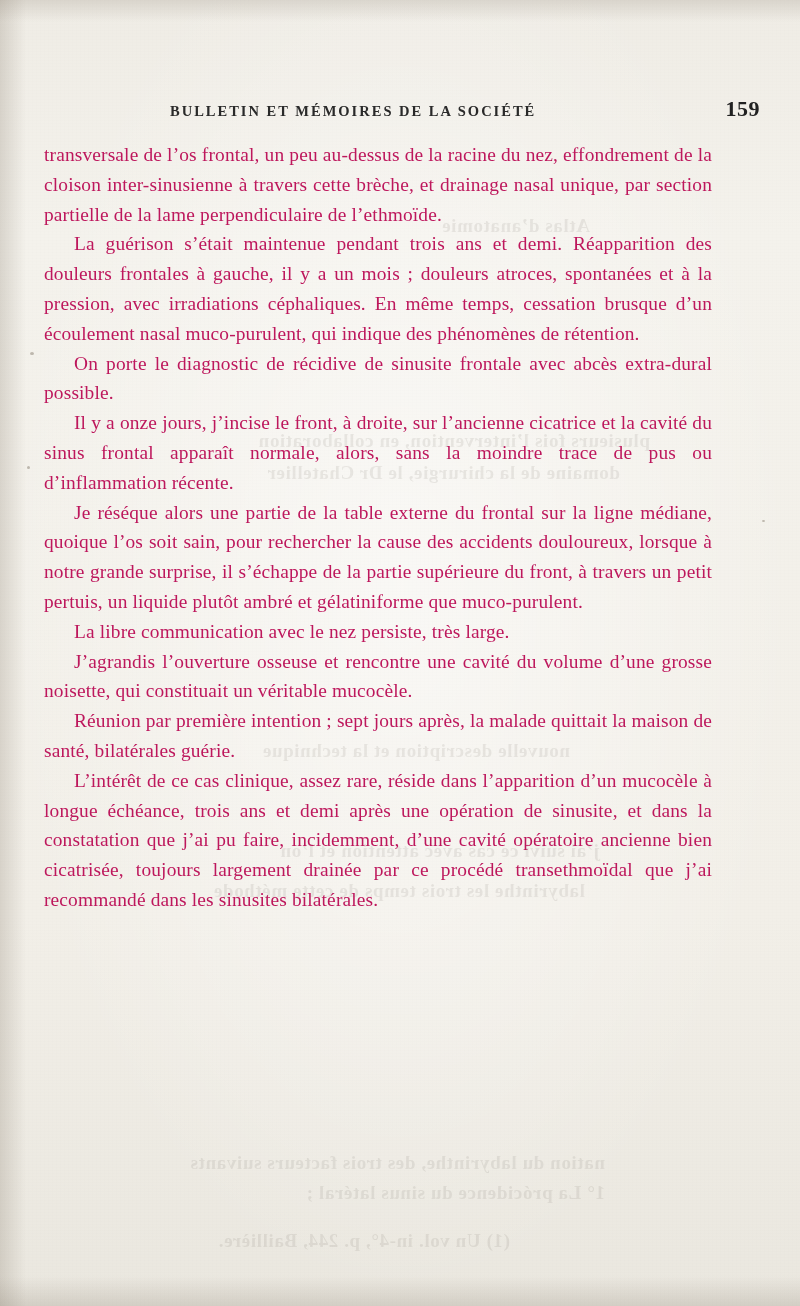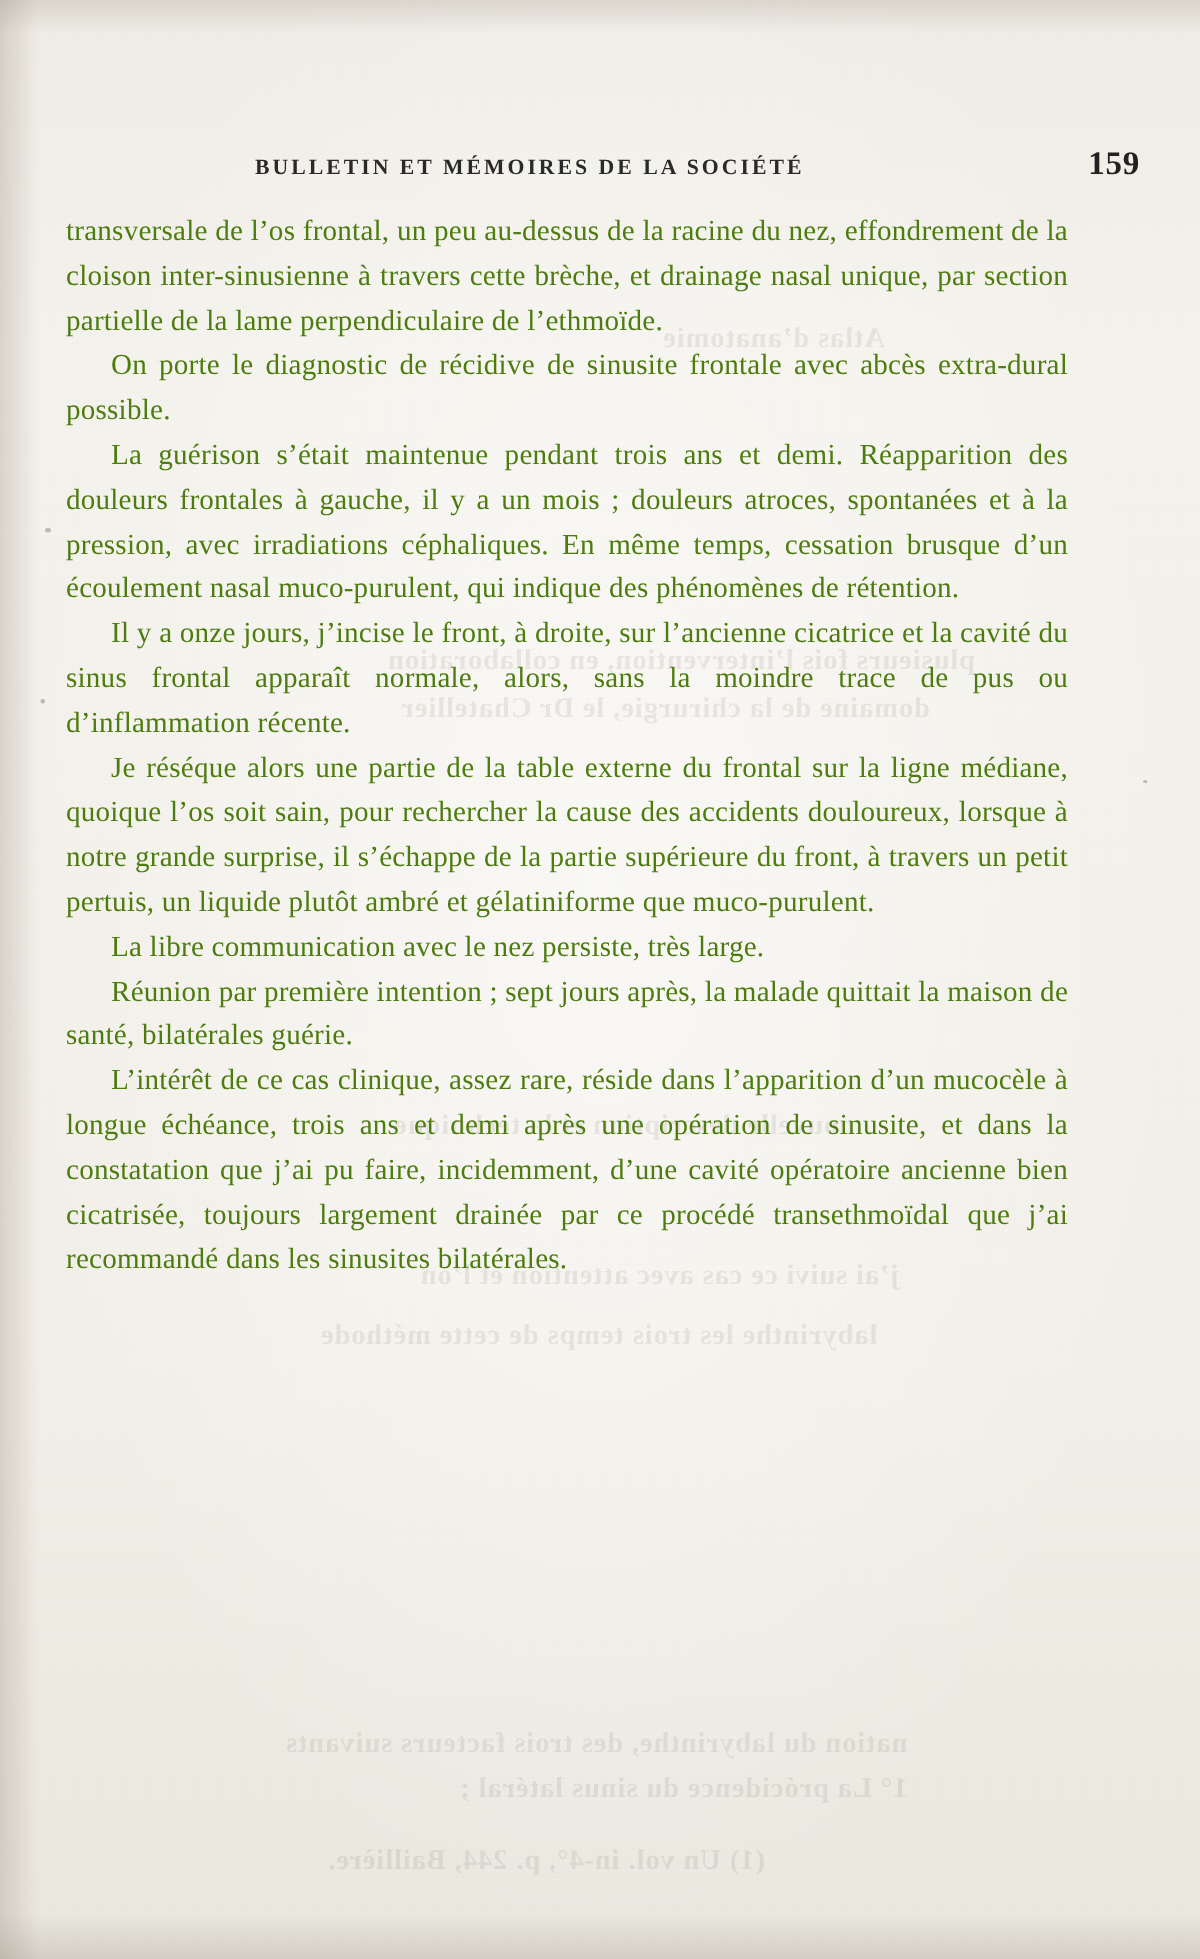--- a/index.html
+++ b/index.html
@@ -71,21 +71,21 @@
     left: 44px;
     top: 140px;
     width: 668px;
   }
   .para {
     font-size: 19.4px;
     line-height: 29.8px;
     text-align: justify;
     text-justify: inter-word;
     margin: 0 0 0 0;
-    color: #4d7c0f;
+    color: #be185d;
     letter-spacing: 0.15px;
     text-indent: 0;
   }
   .para.indent {
     text-indent: 30px;
   }
   
   .bleed {
     position: absolute;
     left: 0; top: 0;
@@ -148,25 +148,26 @@
 
 <div class="page">
 
   <div class="header-row">
     <div class="running-head">BULLETIN ET MÉMOIRES DE LA SOCIÉTÉ</div>
     <div class="folio">159</div>
   </div>
 
   <div class="textblock" id="textblock">
       <p class="para">transversale de l’os frontal, un peu au-dessus de la racine du nez, effondrement de la cloison inter-sinusienne à travers cette brèche, et drainage nasal unique, par section partielle de la lame perpendiculaire de l’ethmoïde.</p>
+      <p class="para indent">La guérison s’était maintenue pendant trois ans et demi. Réapparition des douleurs frontales à gauche, il y a un mois ; douleurs atroces, spontanées et à la pression, avec irradiations céphaliques. En même temps, cessation brusque d’un écoulement nasal muco-purulent, qui indique des phénomènes de rétention.</p>
       <p class="para indent">On porte le diagnostic de récidive de sinusite frontale avec abcès extra-dural possible.</p>
-      <p class="para indent">La guérison s’était maintenue pendant trois ans et demi. Réapparition des douleurs frontales à gauche, il y a un mois ; douleurs atroces, spontanées et à la pression, avec irradiations céphaliques. En même temps, cessation brusque d’un écoulement nasal muco-purulent, qui indique des phénomènes de rétention.</p>
       <p class="para indent">Il y a onze jours, j’incise le front, à droite, sur l’ancienne cicatrice et la cavité du sinus frontal apparaît normale, alors, sans la moindre trace de pus ou d’inflammation récente.</p>
       <p class="para indent">Je réséque alors une partie de la table externe du frontal sur la ligne médiane, quoique l’os soit sain, pour rechercher la cause des accidents douloureux, lorsque à notre grande surprise, il s’échappe de la partie supérieure du front, à travers un petit pertuis, un liquide plutôt ambré et gélatiniforme que muco-purulent.</p>
       <p class="para indent">La libre communication avec le nez persiste, très large.</p>
+      <p class="para indent">J’agrandis l’ouverture osseuse et rencontre une cavité du volume d’une grosse noisette, qui constituait un véritable mucocèle.</p>
       <p class="para indent">Réunion par première intention ; sept jours après, la malade quittait la maison de santé, bilatérales guérie.</p>
       <p class="para indent">L’intérêt de ce cas clinique, assez rare, réside dans l’apparition d’un mucocèle à longue échéance, trois ans et demi après une opération de sinusite, et dans la constatation que j’ai pu faire, incidemment, d’une cavité opératoire ancienne bien cicatrisée, toujours largement drainée par ce procédé transethmoïdal que j’ai recommandé dans les sinusites bilatérales.</p>
     </div>
 
 </div>
 
 <div class="grain"></div>
 <div class="edge-shadow-left"></div>
 <div class="edge-shadow-top"></div>
 <div class="edge-shadow-bottom"></div>

